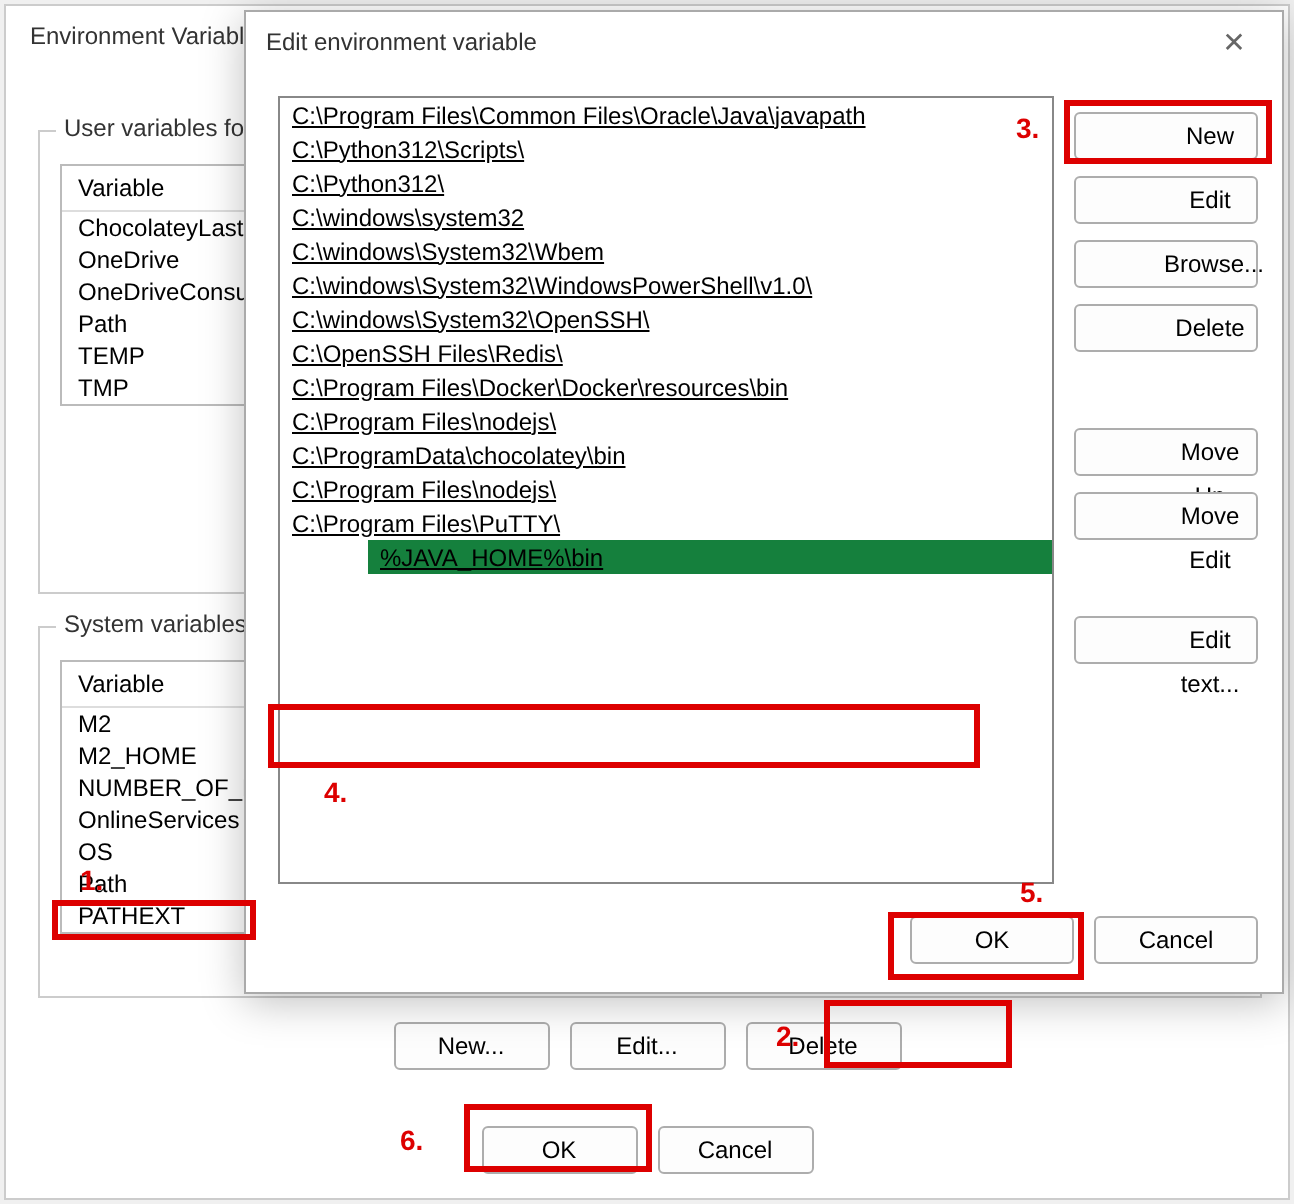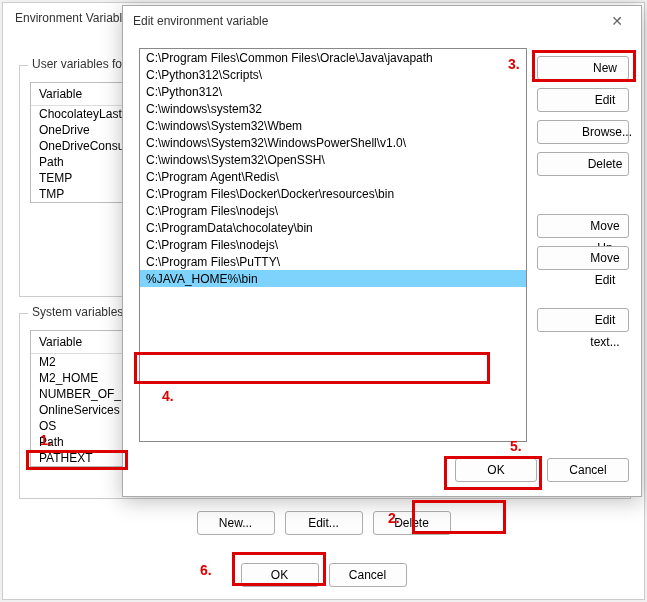--- a/index.html
+++ b/index.html
@@ -19,22 +19,22 @@
   .btnrow { position: absolute; left: 0; right: 0; display: flex; gap: 10px; justify-content: center; }
   .winbtn { width: 78px; height: 24px; border: 1px solid #adadad; background: #fdfdfd; text-align: center; line-height: 22px; cursor: pointer; border-radius: 3px; }
   #back-btns-1 { top: 508px; }
   #back-btns-2 { top: 560px; }
 
   
   .front-dlg { position: absolute; left: 122px; top: 5px; width: 520px; height: 492px; background: #fff; border: 1px solid #aaa; box-shadow: 0 4px 20px rgba(0,0,0,.25); }
   .front-dlg .titlebar { height: 30px; line-height: 30px; padding: 0 10px; font-size: 12px; color: #333; display: flex; justify-content: space-between; align-items: center; }
   .front-dlg .closex { width: 28px; text-align: center; color: #666; cursor: pointer; font-size: 14px; }
   .listbox { position: absolute; left: 16px; top: 42px; width: 388px; height: 394px; border: 1px solid #888; background: #fff; overflow: hidden; }
-  .listbox .item { padding: 1.5px 6px; white-space: nowrap; font-size: 12px; }
-  .listbox .item.sel { background: #7dd3fc; }
+  .listbox .item { padding: 1.5px 6px; white-space: nowrap; font-size: 12px; text-decoration: underline; }
+  .listbox .item.sel { background: #15803d; margin-left: 44px; }
   .sidebtns { position: absolute; right: 12px; top: 50px; width: 92px; display: flex; flex-direction: column; }
   .sidebtns .winbtn { width: 92px; margin-bottom: 8px; padding-left: 44px; }
   .sidebtns .gap { height: 30px; }
   .btmbtns { position: absolute; right: 12px; bottom: 14px; display: flex; gap: 10px; }
   .btmbtns .winbtn { width: 82px; }
 
   
   .ann-box { position: absolute; border: 3px solid #d00; pointer-events: none; }
   .ann-num { position: absolute; color: #d00; font-weight: bold; font-size: 14px; pointer-events: none; }
 </style>
@@ -97,21 +97,21 @@
   </div>
 
   <div class="listbox" id="path-list">
       <div class="item">C:\Program Files\Common Files\Oracle\Java\javapath</div>
       <div class="item">C:\Python312\Scripts\</div>
       <div class="item">C:\Python312\</div>
       <div class="item">C:\windows\system32</div>
       <div class="item">C:\windows\System32\Wbem</div>
       <div class="item">C:\windows\System32\WindowsPowerShell\v1.0\</div>
       <div class="item">C:\windows\System32\OpenSSH\</div>
-      <div class="item">C:\Program Agent\Redis\</div>
+      <div class="item">C:\OpenSSH Files\Redis\</div>
       <div class="item">C:\Program Files\Docker\Docker\resources\bin</div>
       <div class="item">C:\Program Files\nodejs\</div>
       <div class="item">C:\ProgramData\chocolatey\bin</div>
       <div class="item">C:\Program Files\nodejs\</div>
       <div class="item">C:\Program Files\PuTTY\</div>
       <div class="item sel">%JAVA_HOME%\bin</div>
     </div>
 
   <div class="sidebtns">
     <div class="winbtn">New</div>

